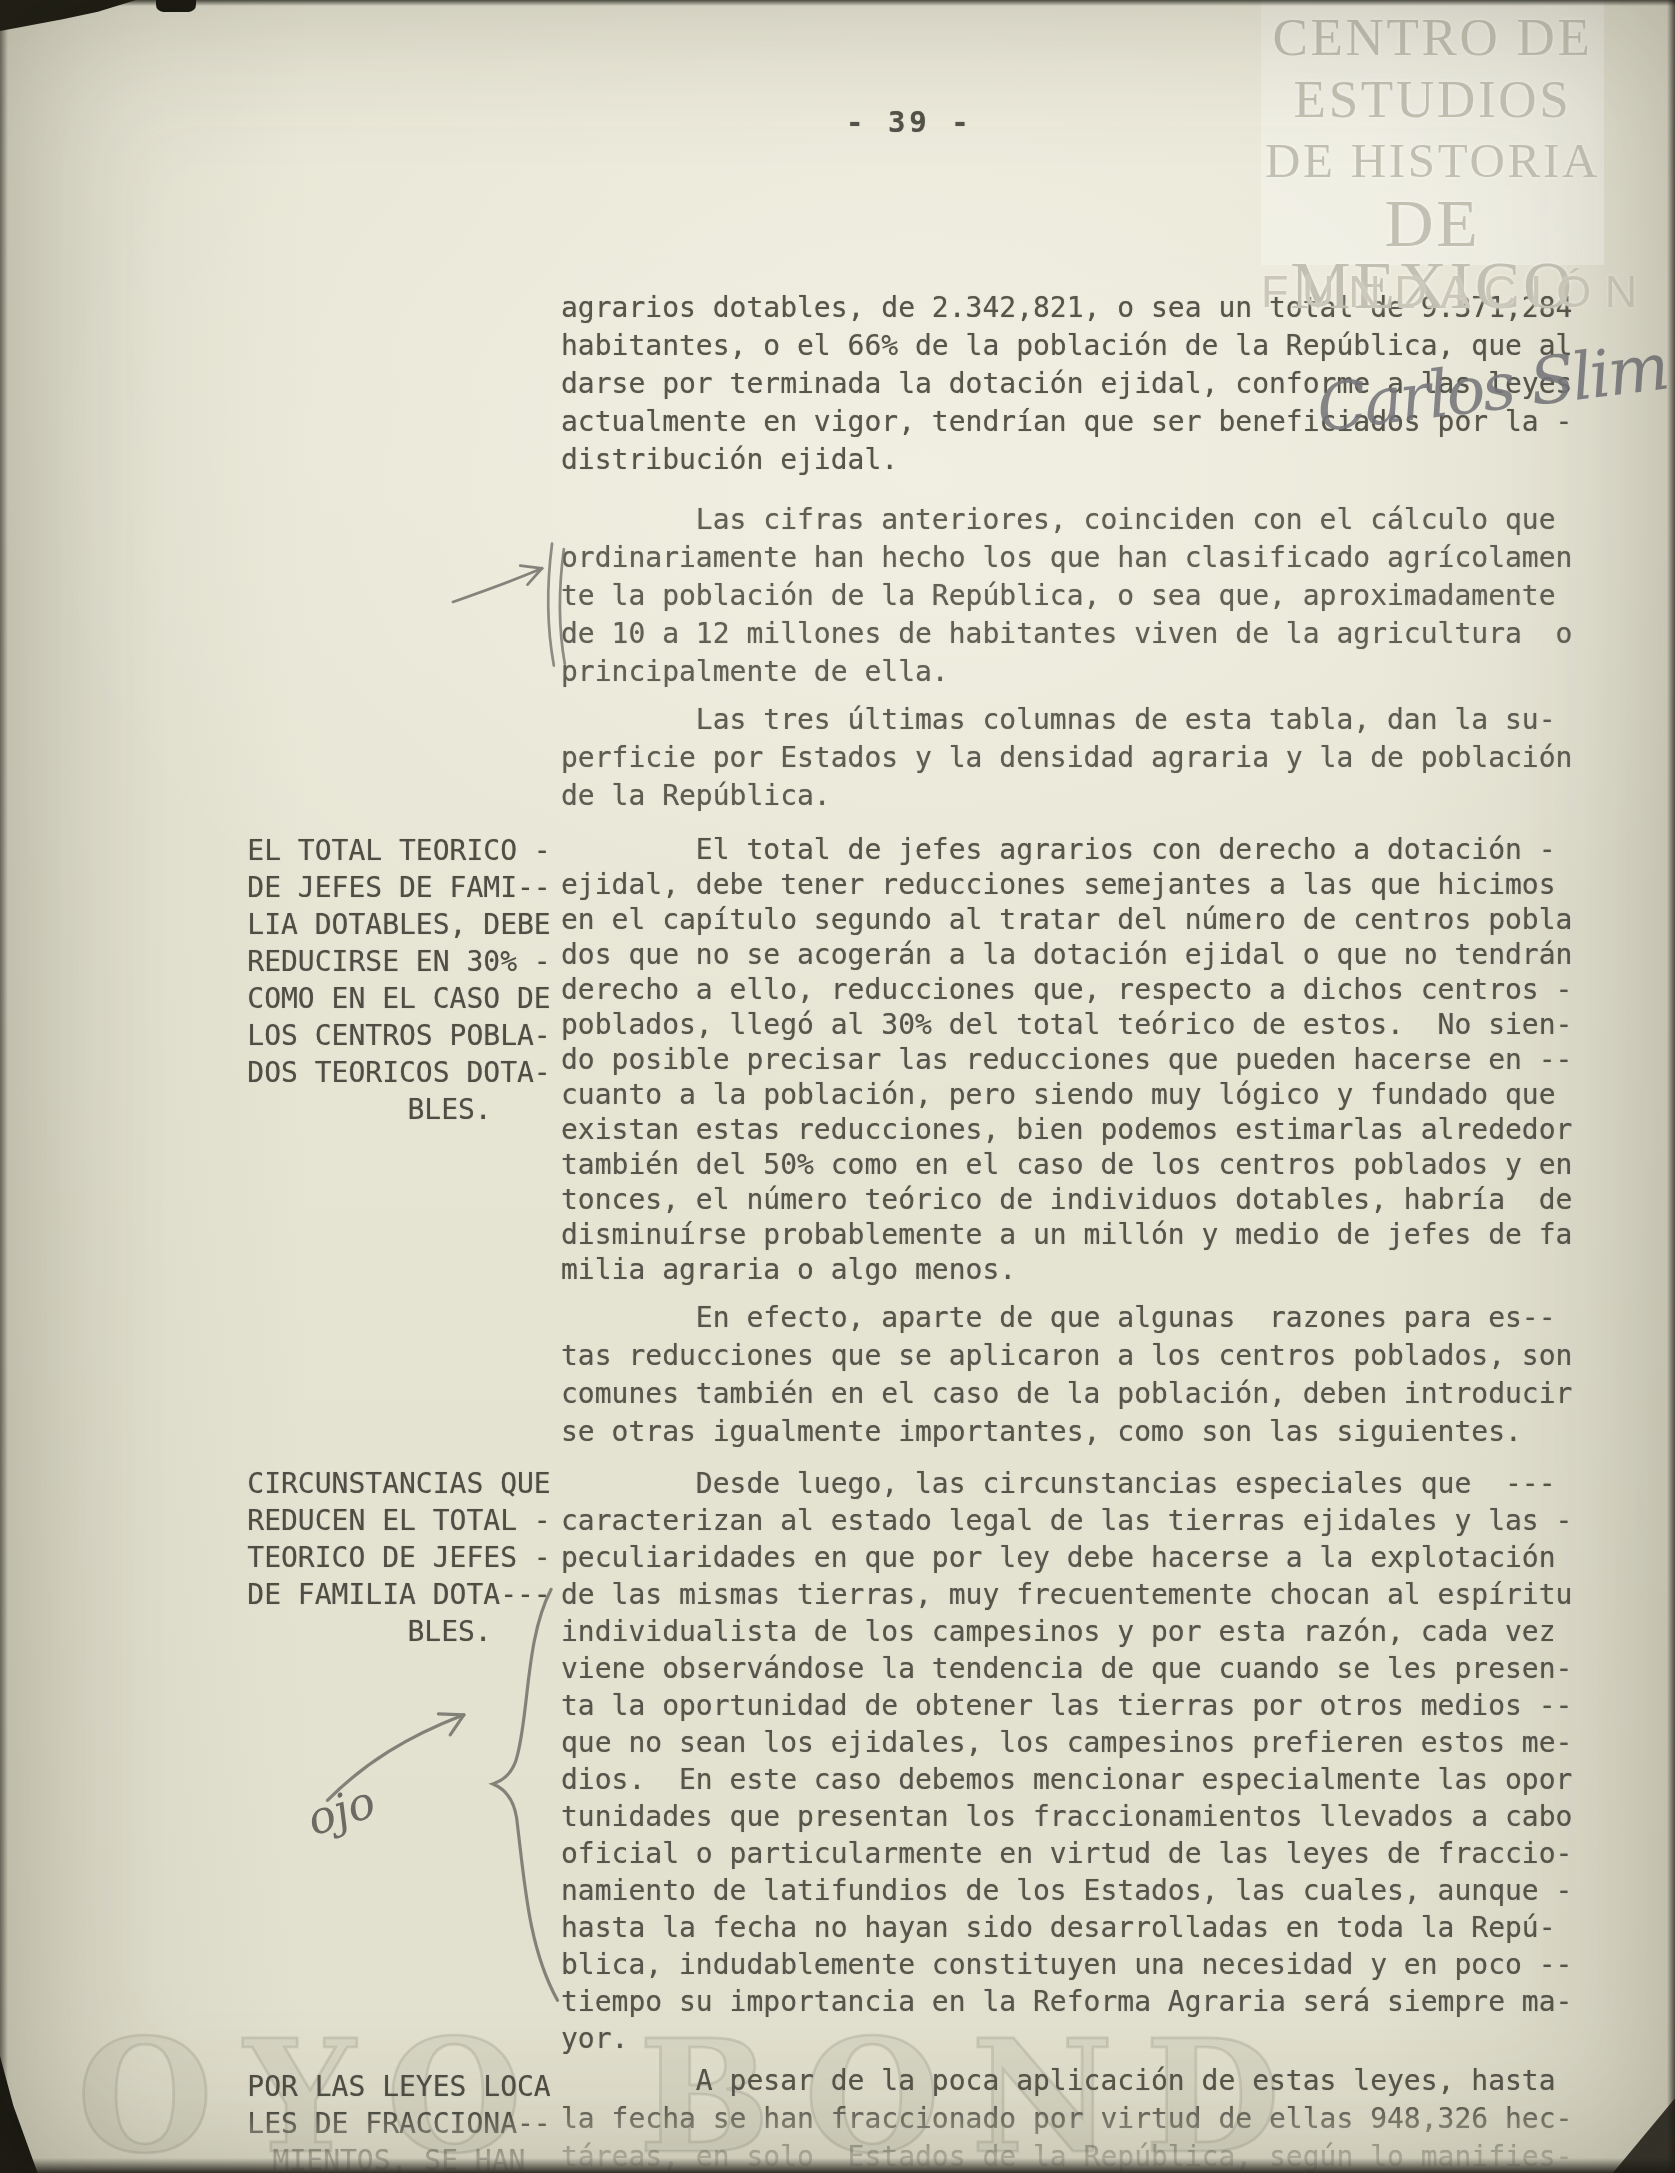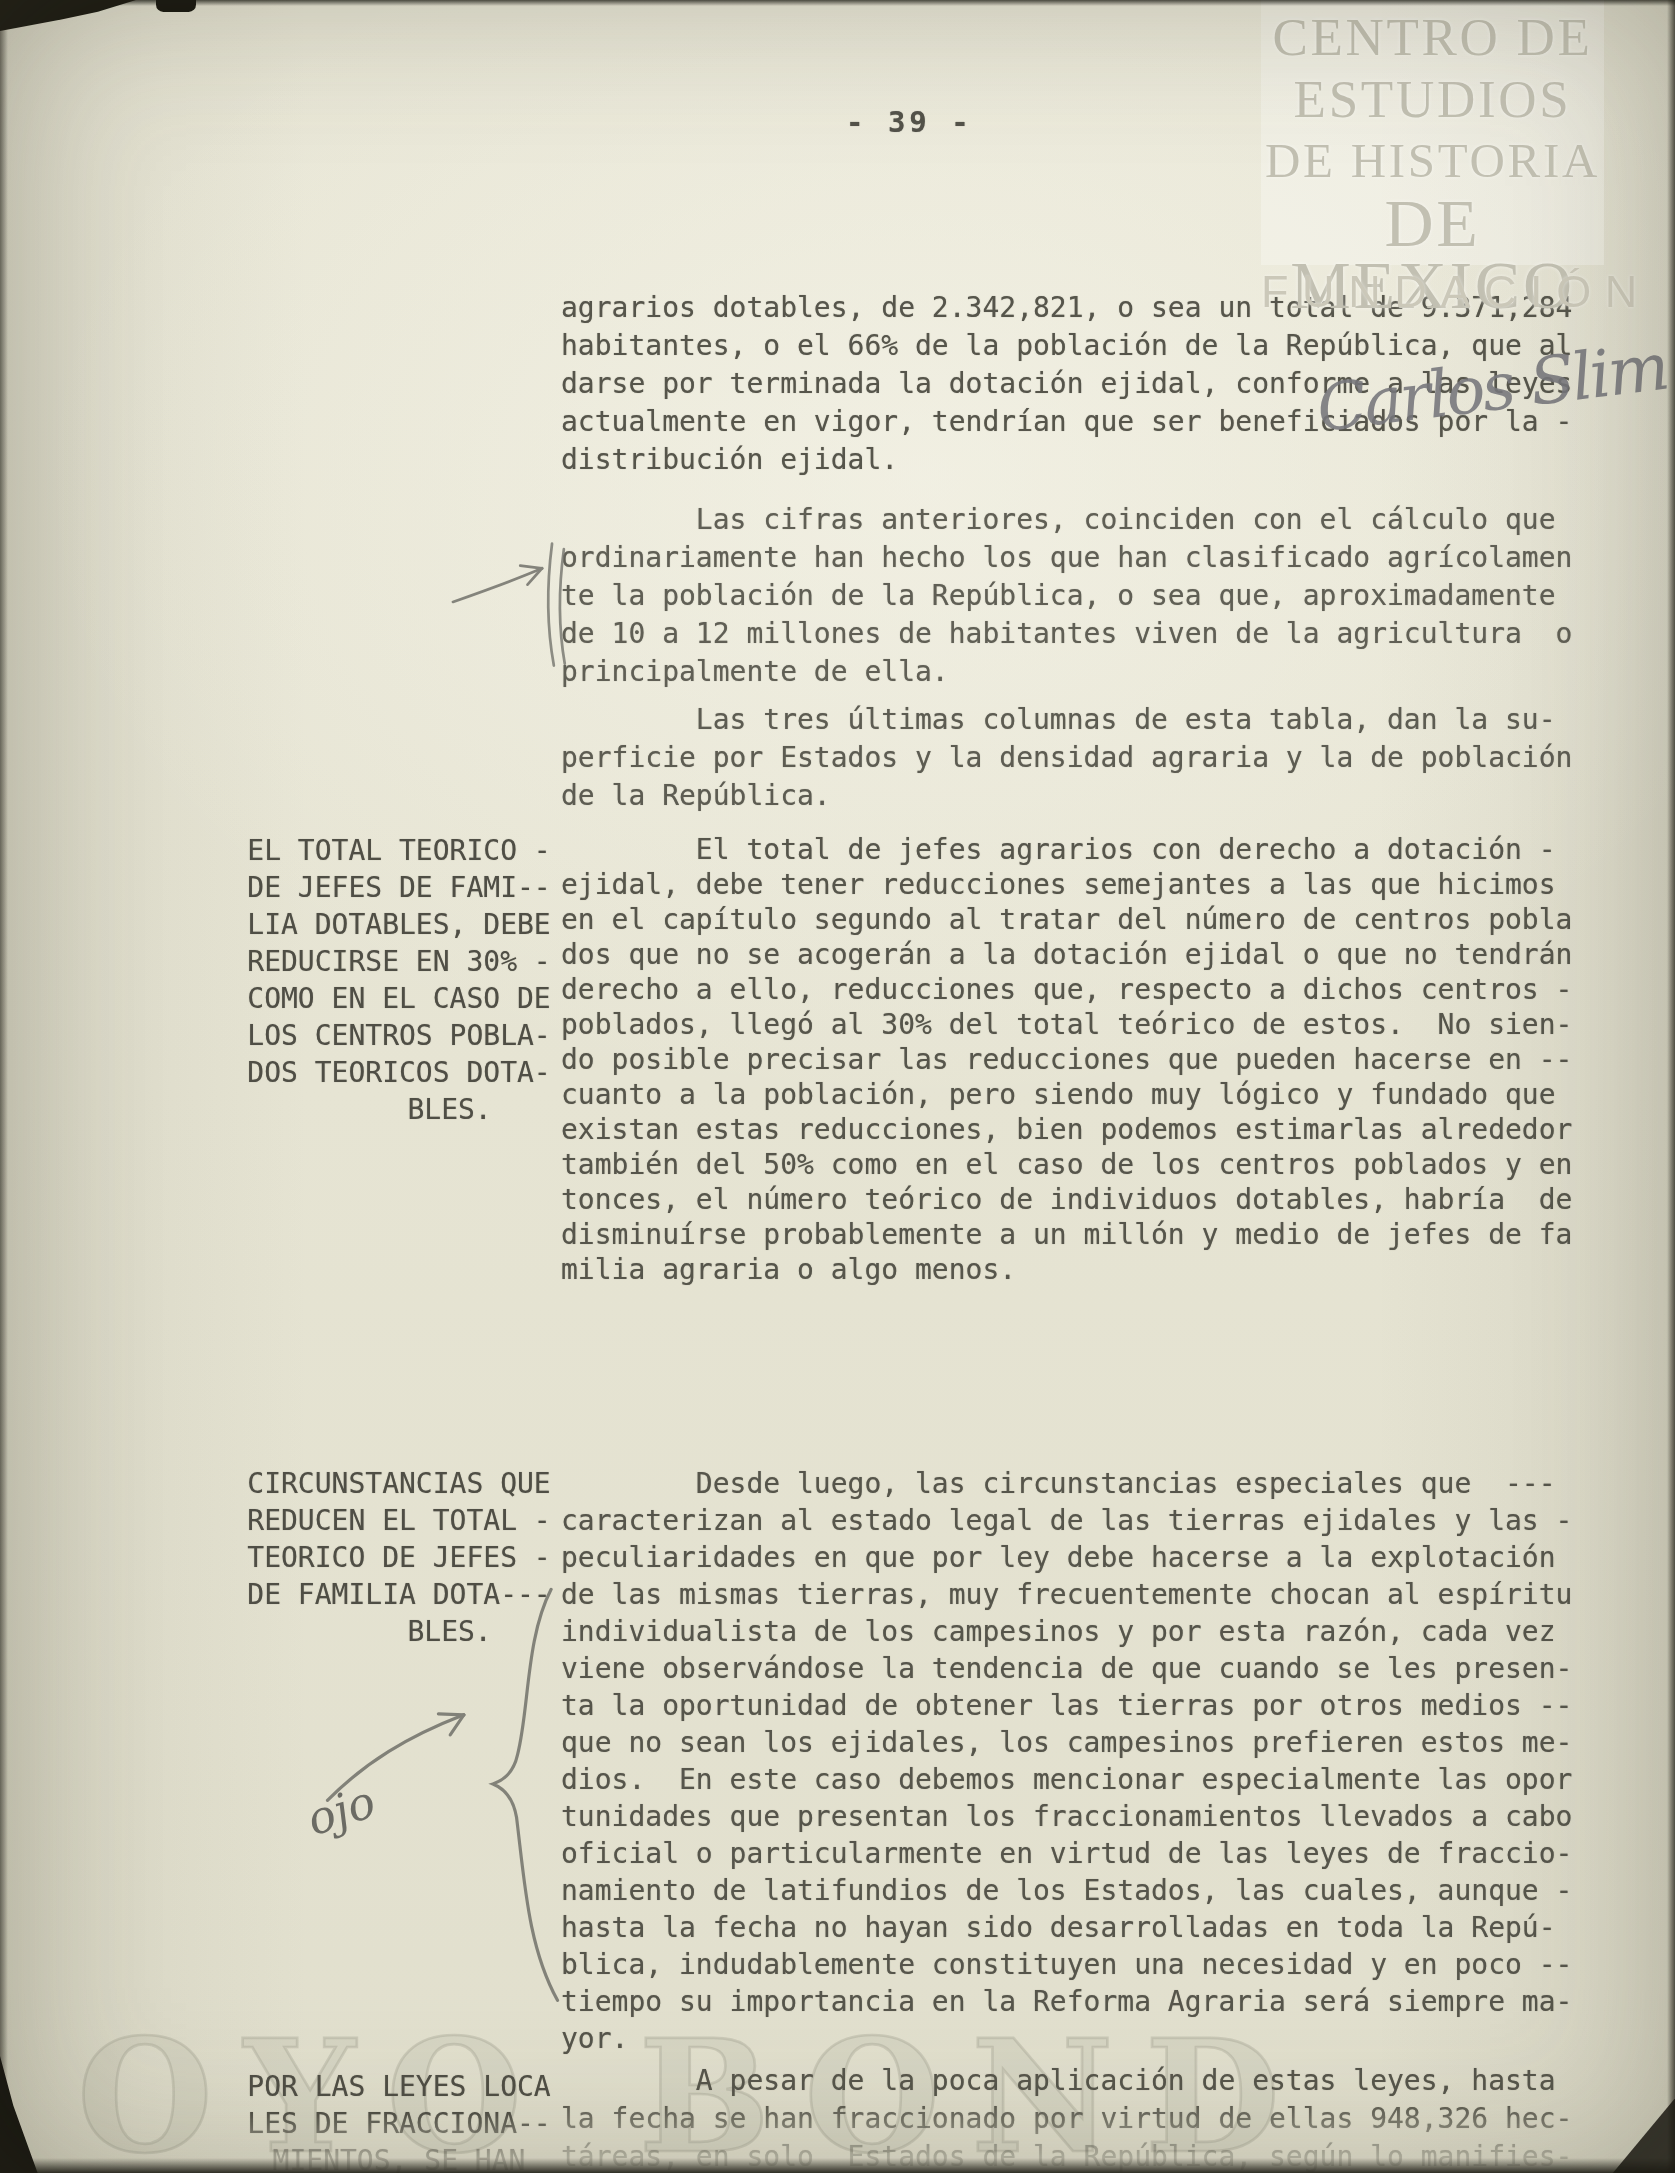--- a/index.html
+++ b/index.html
@@ -158,20 +158,24 @@
 dos que no se acogerán a la dotación ejidal o que no tendrán
 derecho a ello, reducciones que, respecto a dichos centros -
 poblados, llegó al 30% del total teórico de estos.  No sien-
 do posible precisar las reducciones que pueden hacerse en --
 cuanto a la población, pero siendo muy lógico y fundado que
 existan estas reducciones, bien podemos estimarlas alrededor
 también del 50% como en el caso de los centros poblados y en
 tonces, el número teórico de individuos dotables, habría  de
 disminuírse probablemente a un millón y medio de jefes de fa
 milia agraria o algo menos.</div>
+  <div class="type p5">        En efecto, aparte de que algunas  razones para es--
+tas reducciones que se aplicaron a los centros poblados, son
+comunes también en el caso de la población, deben introducir
+se otras igualmente importantes, como son las siguientes.</div>
   <div class="type p6">        Desde luego, las circunstancias especiales que  ---
 caracterizan al estado legal de las tierras ejidales y las -
 peculiaridades en que por ley debe hacerse a la explotación
 de las mismas tierras, muy frecuentemente chocan al espíritu
 individualista de los campesinos y por esta razón, cada vez
 viene observándose la tendencia de que cuando se les presen-
 ta la oportunidad de obtener las tierras por otros medios --
 que no sean los ejidales, los campesinos prefieren estos me-
 dios.  En este caso debemos mencionar especialmente las opor
 tunidades que presentan los fraccionamientos llevados a cabo

